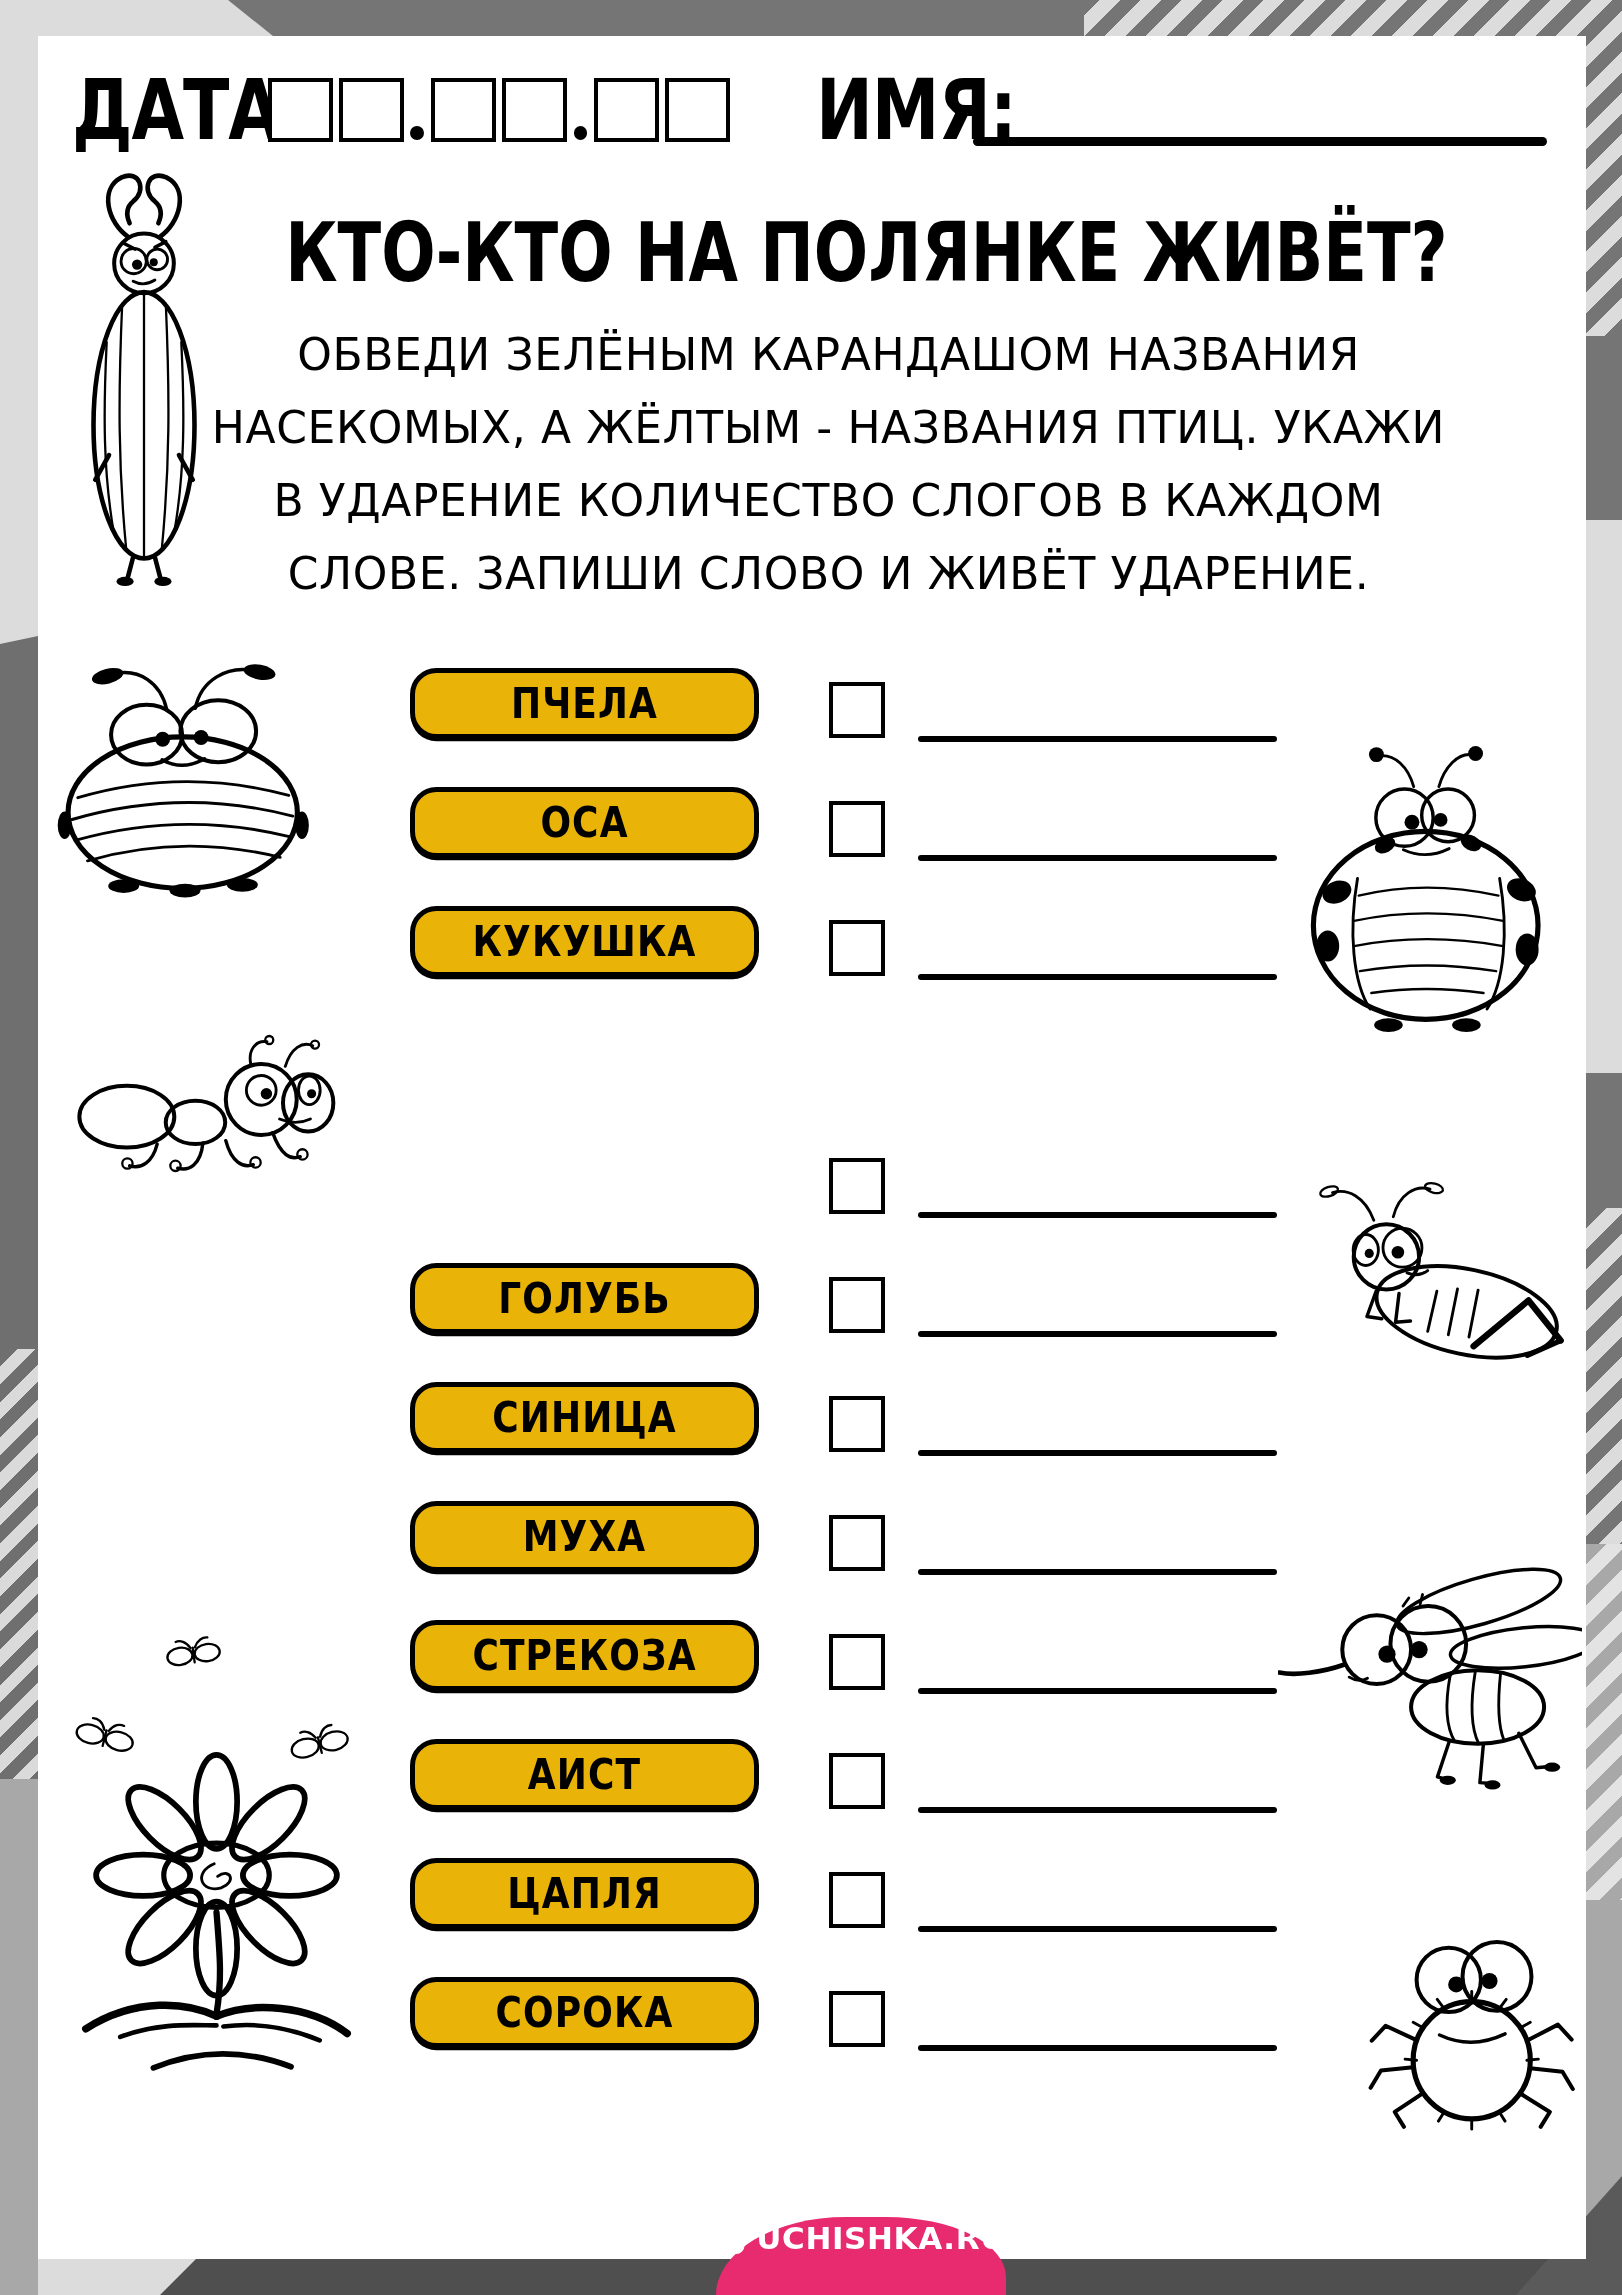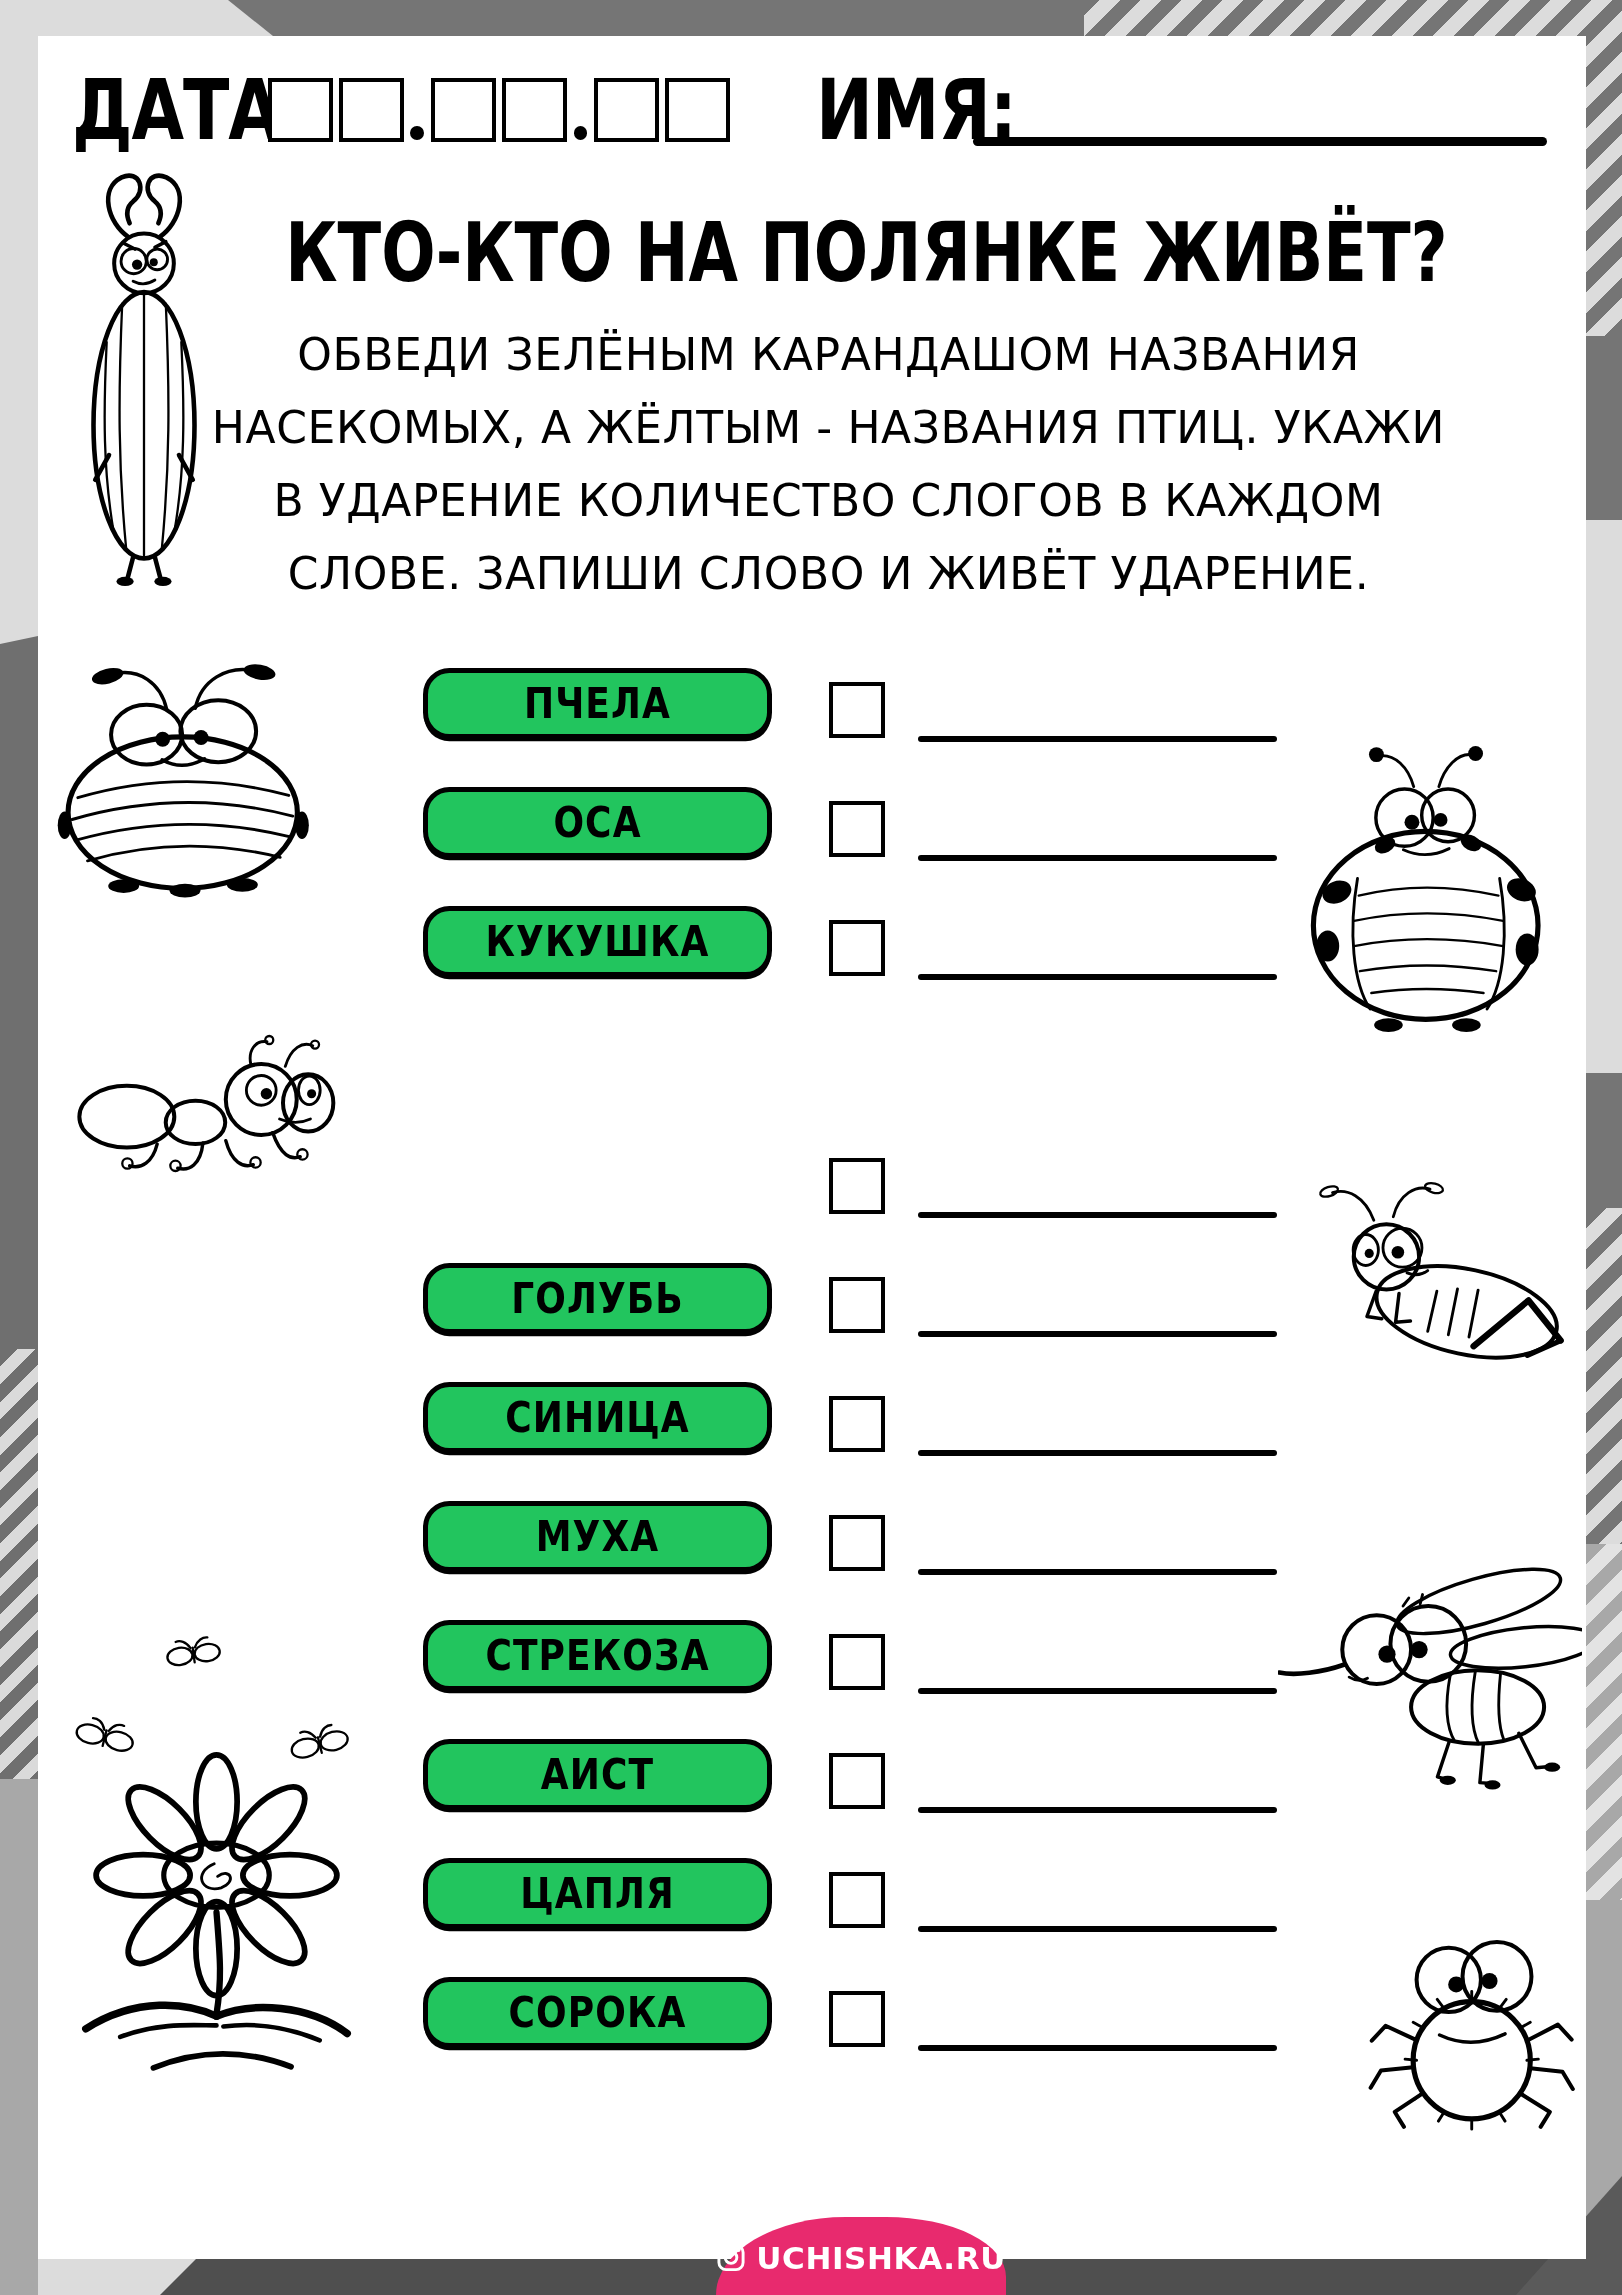--- a/index.html
+++ b/index.html
@@ -45,35 +45,35 @@
   .name-line{left:935px;top:101px;width:574px;height:9.2px;background:#000;border-radius:4.6px;}
 
   
   .title{left:189px;right:80px;top:169px;text-align:center;font-size:64px;font-weight:900;
          letter-spacing:0;white-space:nowrap;transform:scaleY(1.28);transform-origin:top center;}
   .instructions{left:69px;right:69px;top:282px;text-align:center;margin-left:33px;}
   .instructions div{font-size:44px;line-height:73px;letter-spacing:0.6px;font-weight:500;white-space:nowrap;}
 
   
   .row{left:0;top:calc(632px + var(--i) * 119px);width:100%;height:76px;position:absolute;}
-  .pill{position:absolute;left:385px;top:0;width:349px;height:71px;border:5.2px solid #000;border-radius:26.4px;
-        box-sizing:border-box;background:#22c55e;display:flex;align-items:center;justify-content:center;
+  .pill{position:absolute;left:372px;top:0;width:349px;height:71px;border:5.2px solid #000;border-radius:26.4px;
+        box-sizing:border-box;background:#eab308;display:flex;align-items:center;justify-content:center;
         box-shadow:0 3.4px 0 -1.1px #000;}
   .word{font-size:36px;font-weight:bold;letter-spacing:1.1px;transform:scaleY(1.18);white-space:nowrap;}
   .sq{position:absolute;left:791px;top:13.8px;width:56px;height:56px;border:4px solid #000;box-sizing:border-box;background:#fff;}
   .wline{position:absolute;left:880px;top:68px;width:359px;height:6.3px;background:#000;border-radius:3.4px;}
 
   
   .ill{position:absolute;}
   .ill svg{display:block;width:100%;height:100%;}
   .st{fill:none;stroke:#000;stroke-linecap:round;stroke-linejoin:round;}
 
   
   .badge{left:716px;top:2217px;width:290px;height:78px;background:var(--c-pink,#E82A6E);
-         border-radius:143px 132px 0 0 / 86px 66px 0 0;display:flex;align-items:center;justify-content:center;
+         border-radius:143px 132px 0 0 / 86px 66px 0 0;display:flex;justify-content:center;
          gap:10.3px;padding-top:3.4px;box-sizing:border-box;}
   .badge-text{color:#fff;font-size:31px;font-weight:900;letter-spacing:0.6px;white-space:nowrap;}
 </style>
 </head>
 <body>
 
 <div class="canvas">
 
   <div class="abs stripes-tr"></div>
   <div class="abs band-top"></div>

